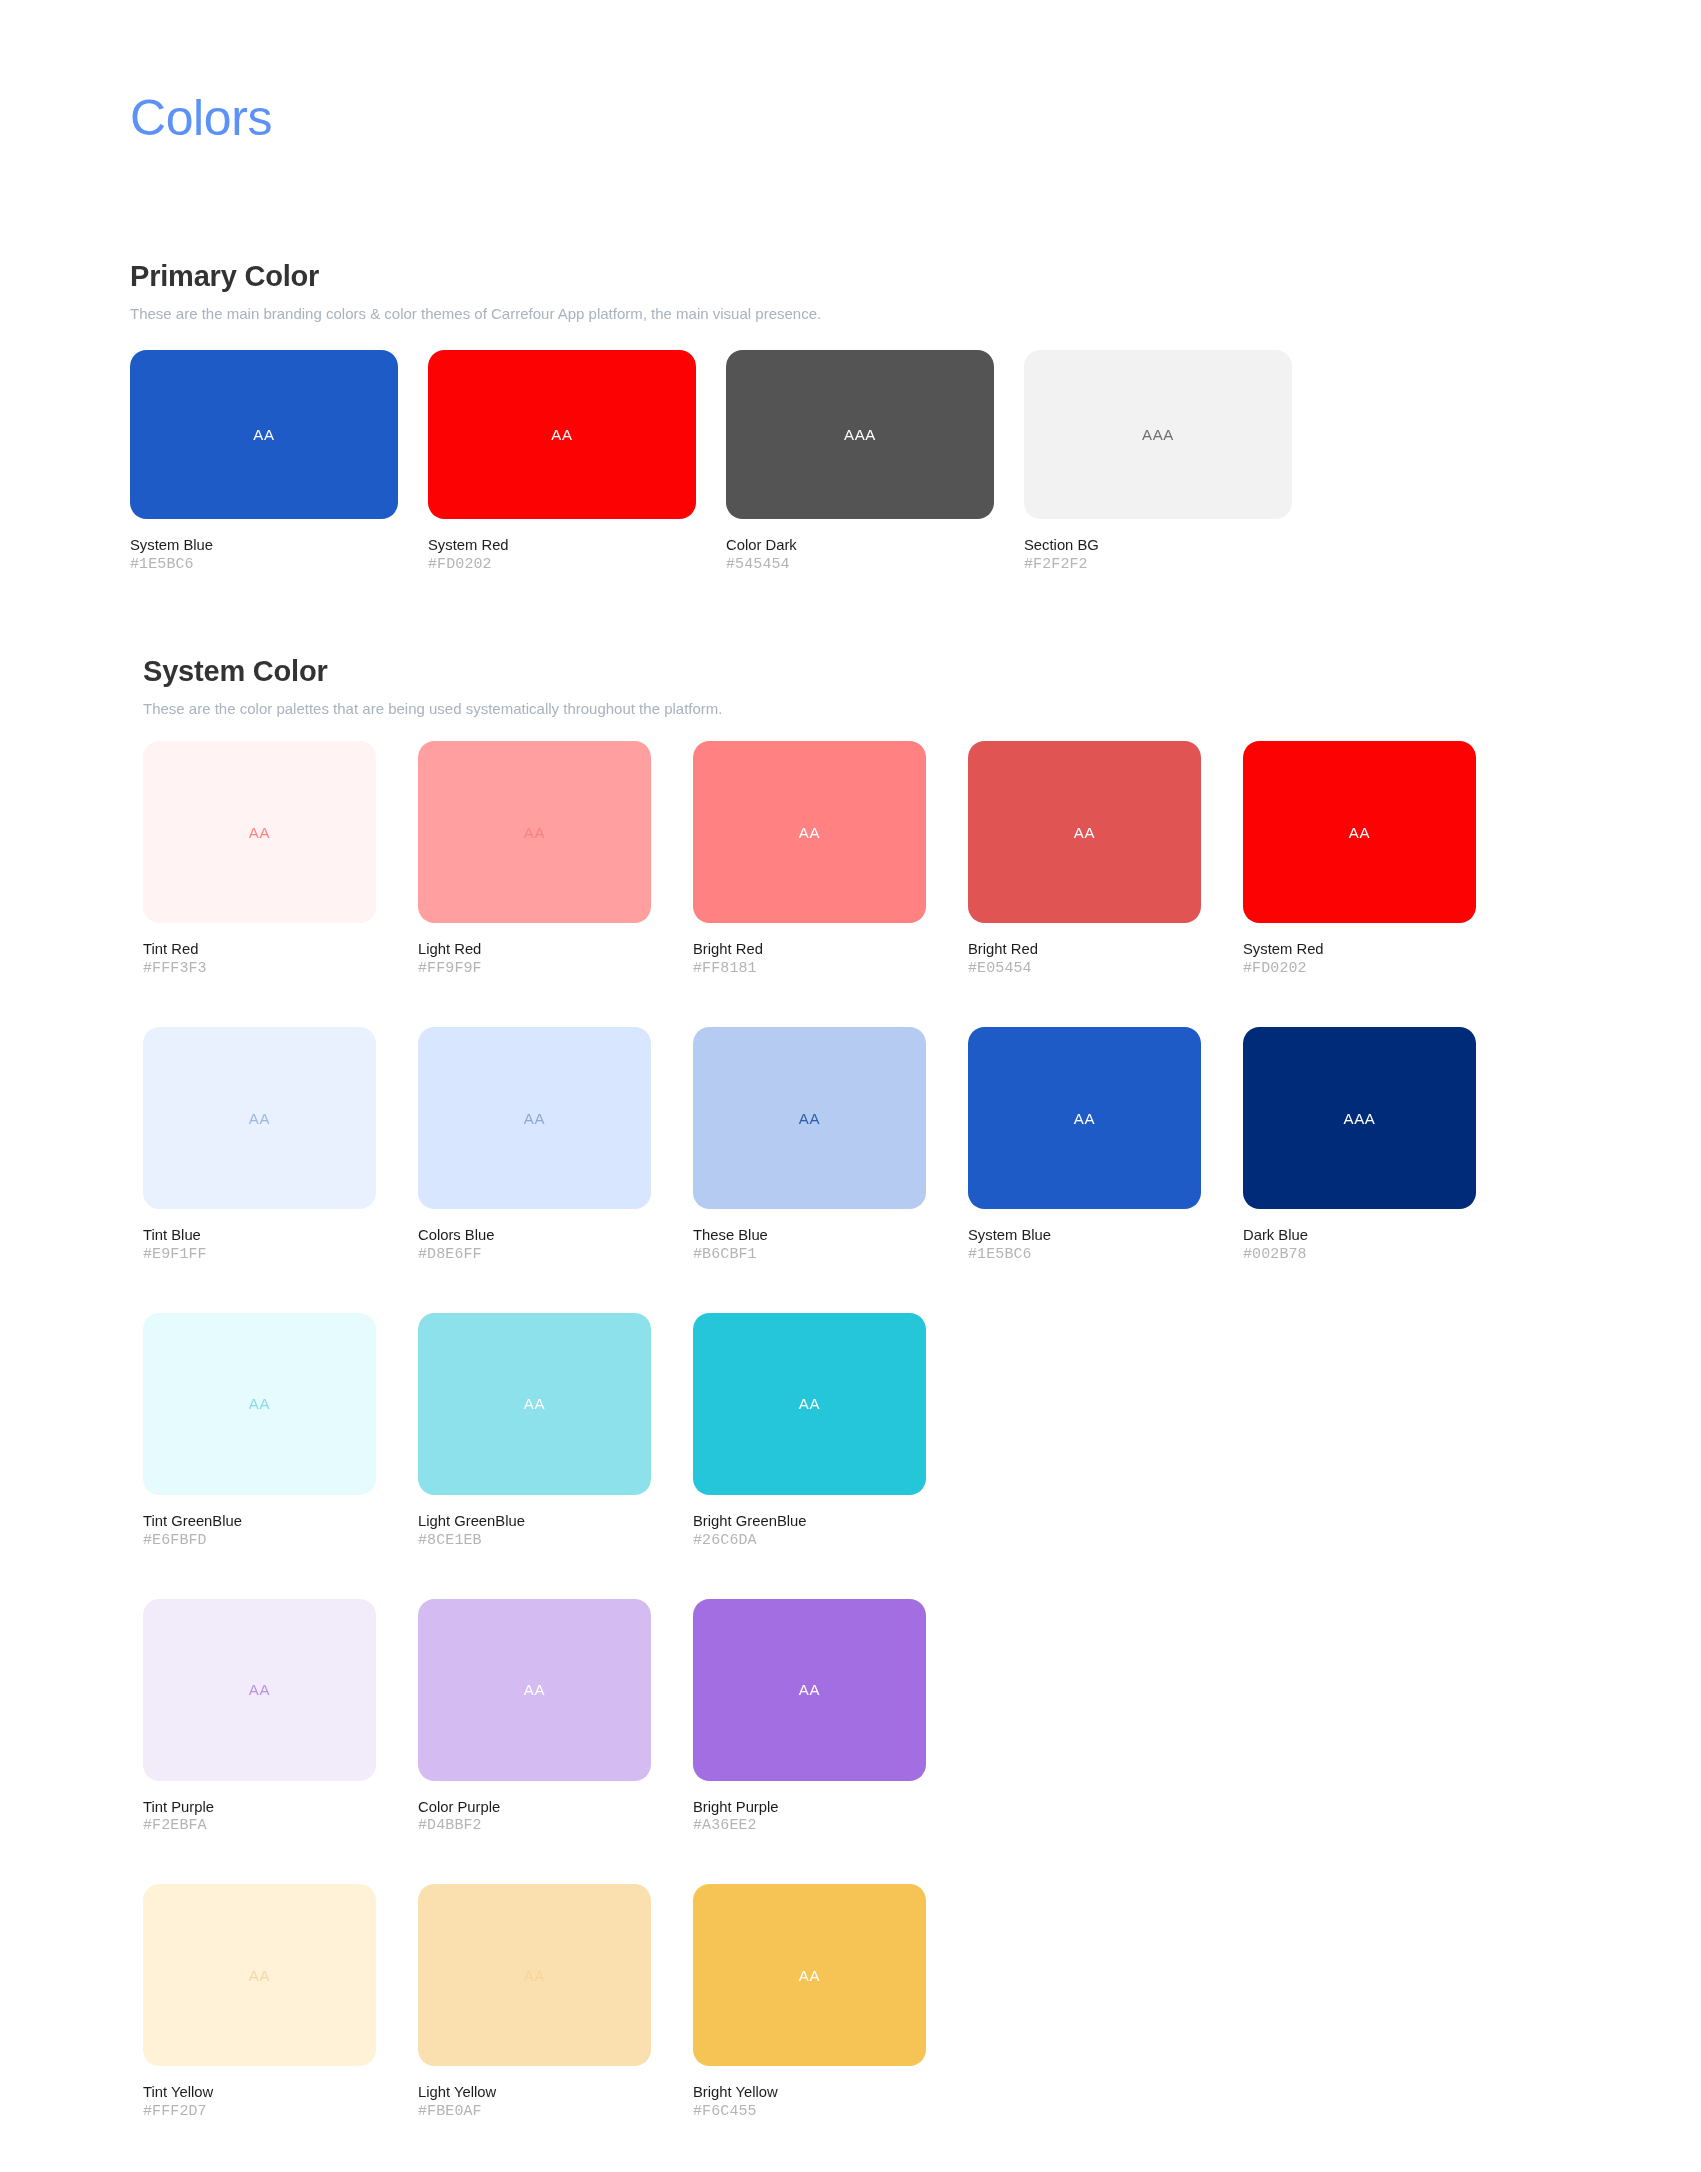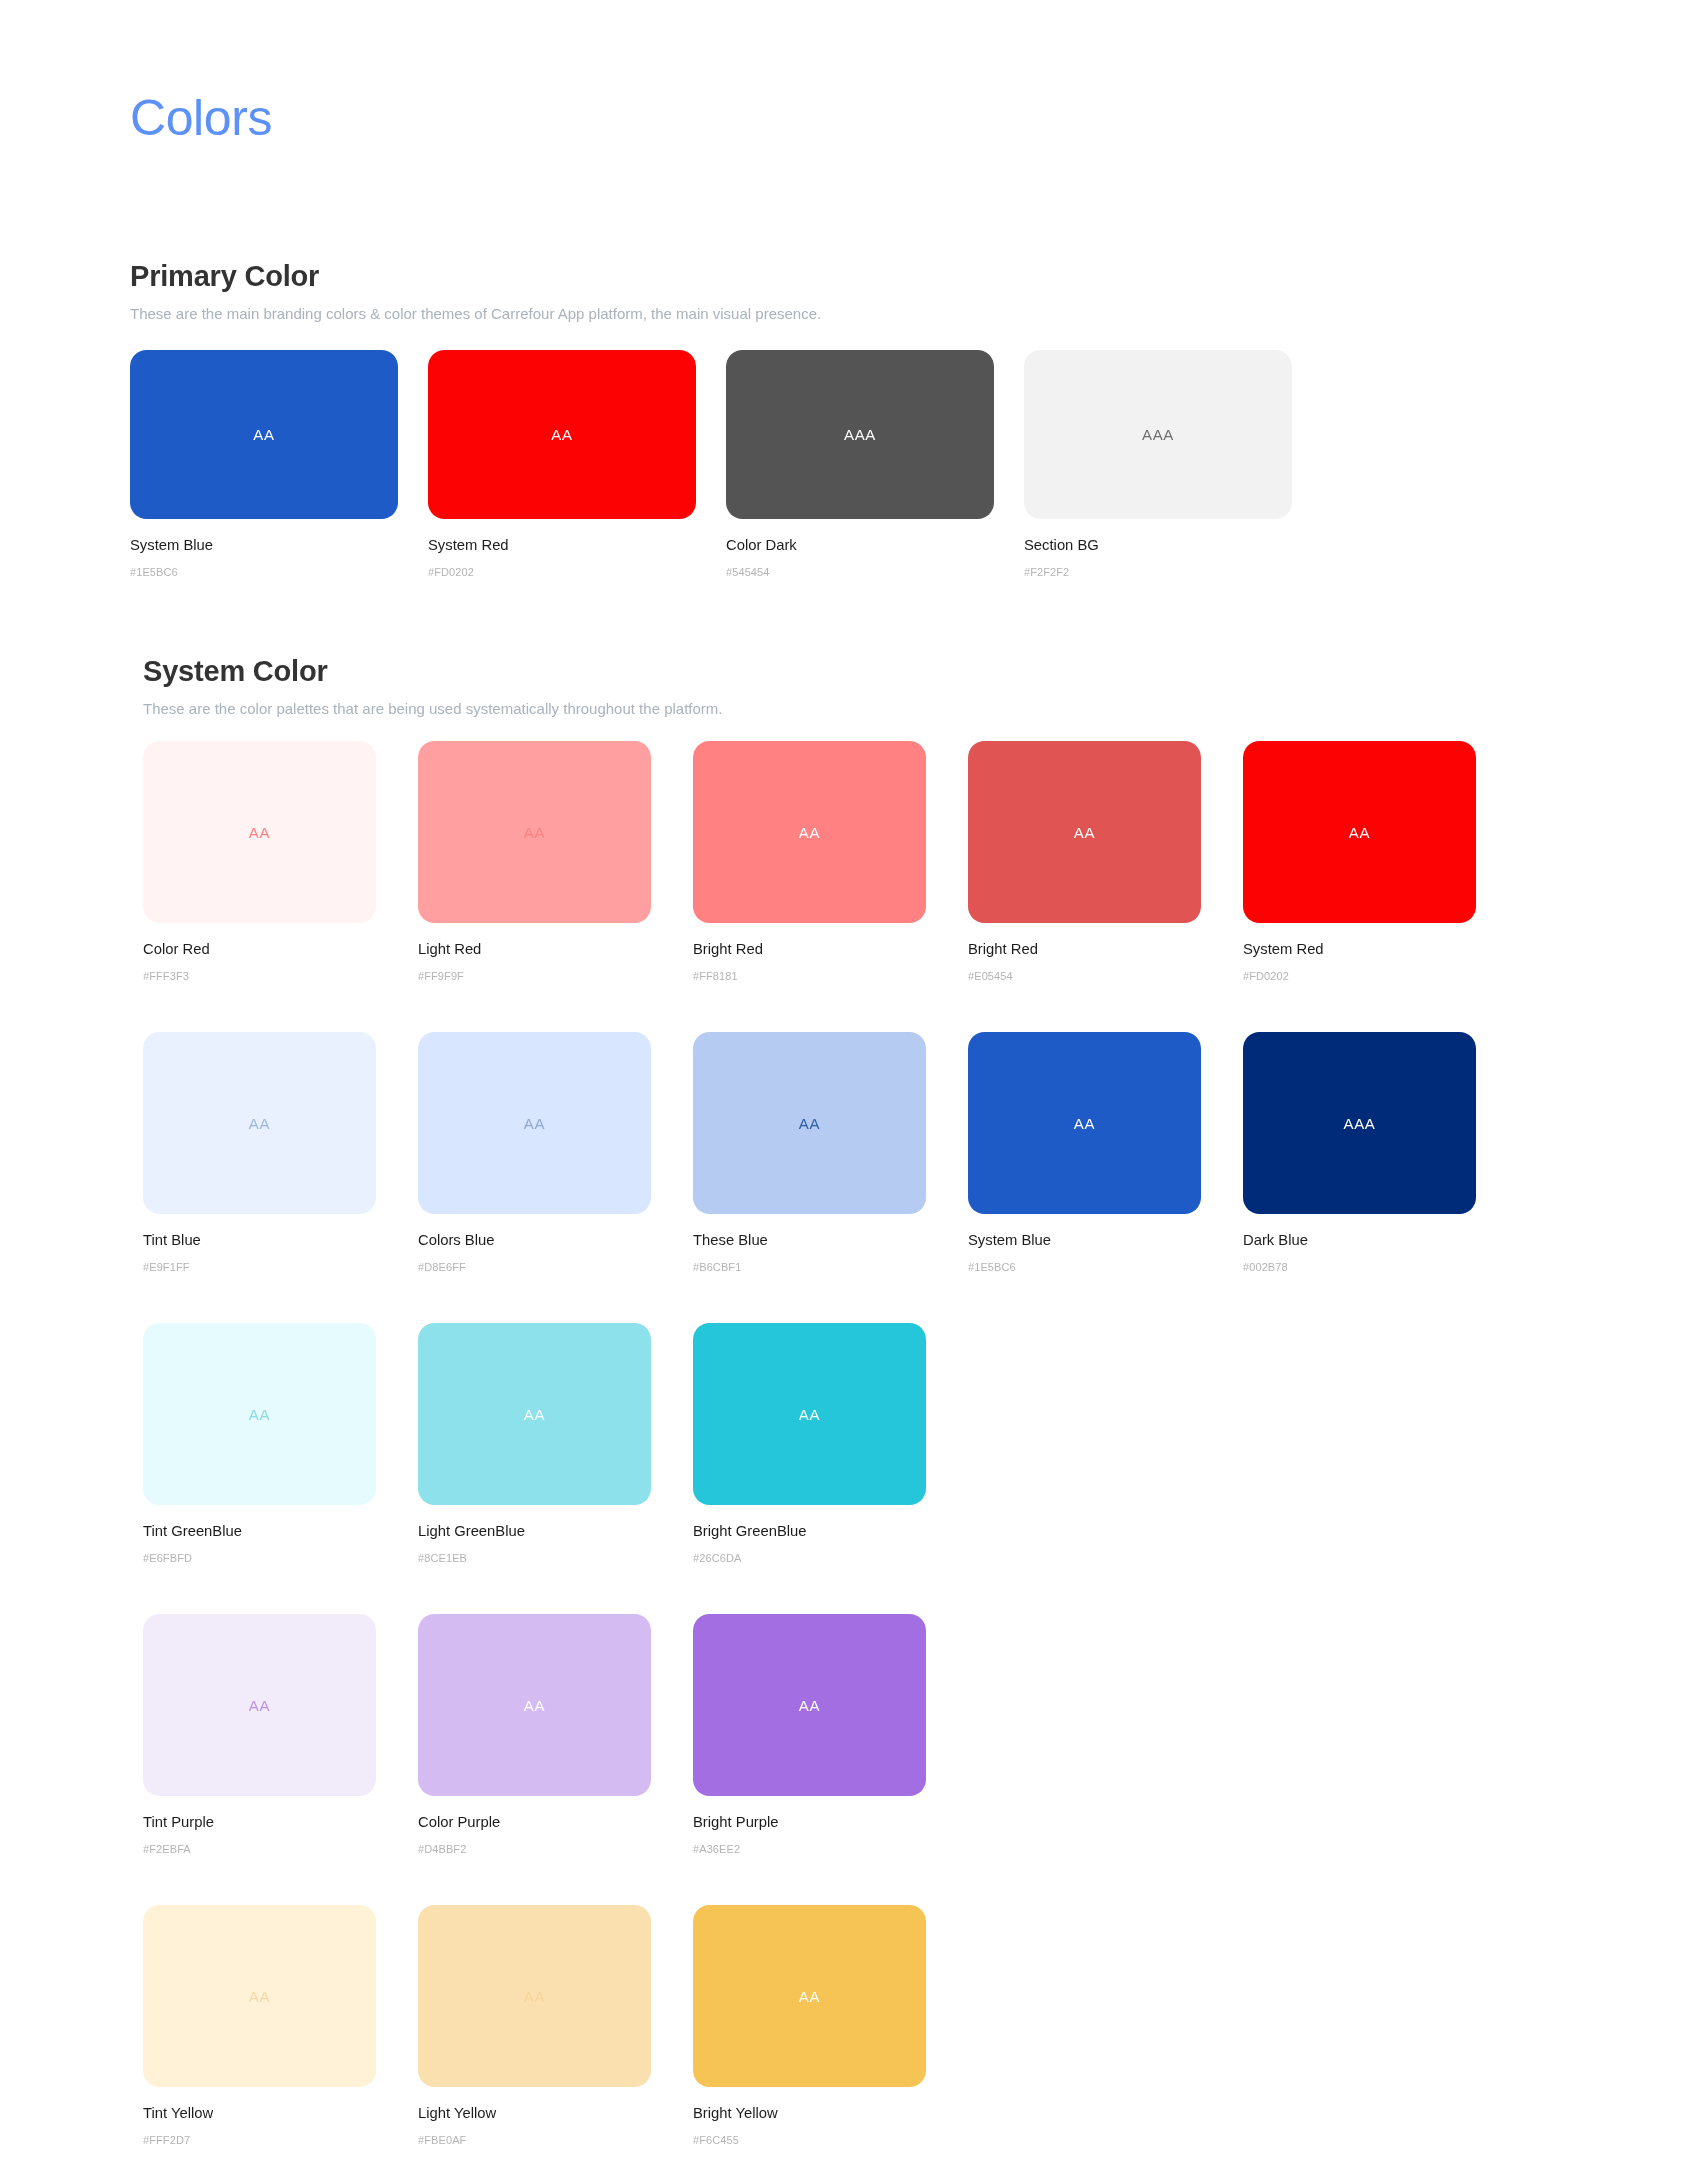--- a/index.html
+++ b/index.html
@@ -101,26 +101,27 @@
   }
 
   .cell-label {
     margin-top: 18px;
     font-size: 14.8px;
     line-height: 1.2;
     font-weight: 400;
     color: #1C1C1C;
   }
   .cell-hex {
-    margin-top: 11px;
-    font-size: 11px;
+    margin-top: 1px;
+    font-size: 15px;
     line-height: 1.2;
     font-weight: 400;
     color: #B4B4B4;
     letter-spacing: 0.1px;
+    font-family: Liberation Mono, monospace;
   }
 
   .row-spacer { height: 49px; }
 </style>
 </head>
 <body>
 
 <div class="page">
 
   <h1 class="page-title">Colors</h1>
@@ -165,21 +166,21 @@
   <div class="section section-system">
     <div class="section-inner">
       <h2 class="section-title">System Color</h2>
       <p class="section-desc">These are the color palettes that are being used systematically throughout the platform.</p>
       <div class="rows grid-system" id="system-rows">
           <div class="row">
             <div class="cell cell-system">
               <div class="chip chip-system" style="background: rgb(255, 243, 243);">
                 <span class="chip-badge" style="color: rgb(255, 129, 129);">AA</span>
               </div>
-              <div class="cell-label">Color Red</div>
+              <div class="cell-label">Tint Red</div>
               <div class="cell-hex">#FFF3F3</div>
             </div>
             <div class="cell cell-system">
               <div class="chip chip-system" style="background: rgb(255, 159, 159);">
                 <span class="chip-badge" style="color: rgb(249, 130, 130);">AA</span>
               </div>
               <div class="cell-label">Light Red</div>
               <div class="cell-hex">#FF9F9F</div>
             </div>
             <div class="cell cell-system">

